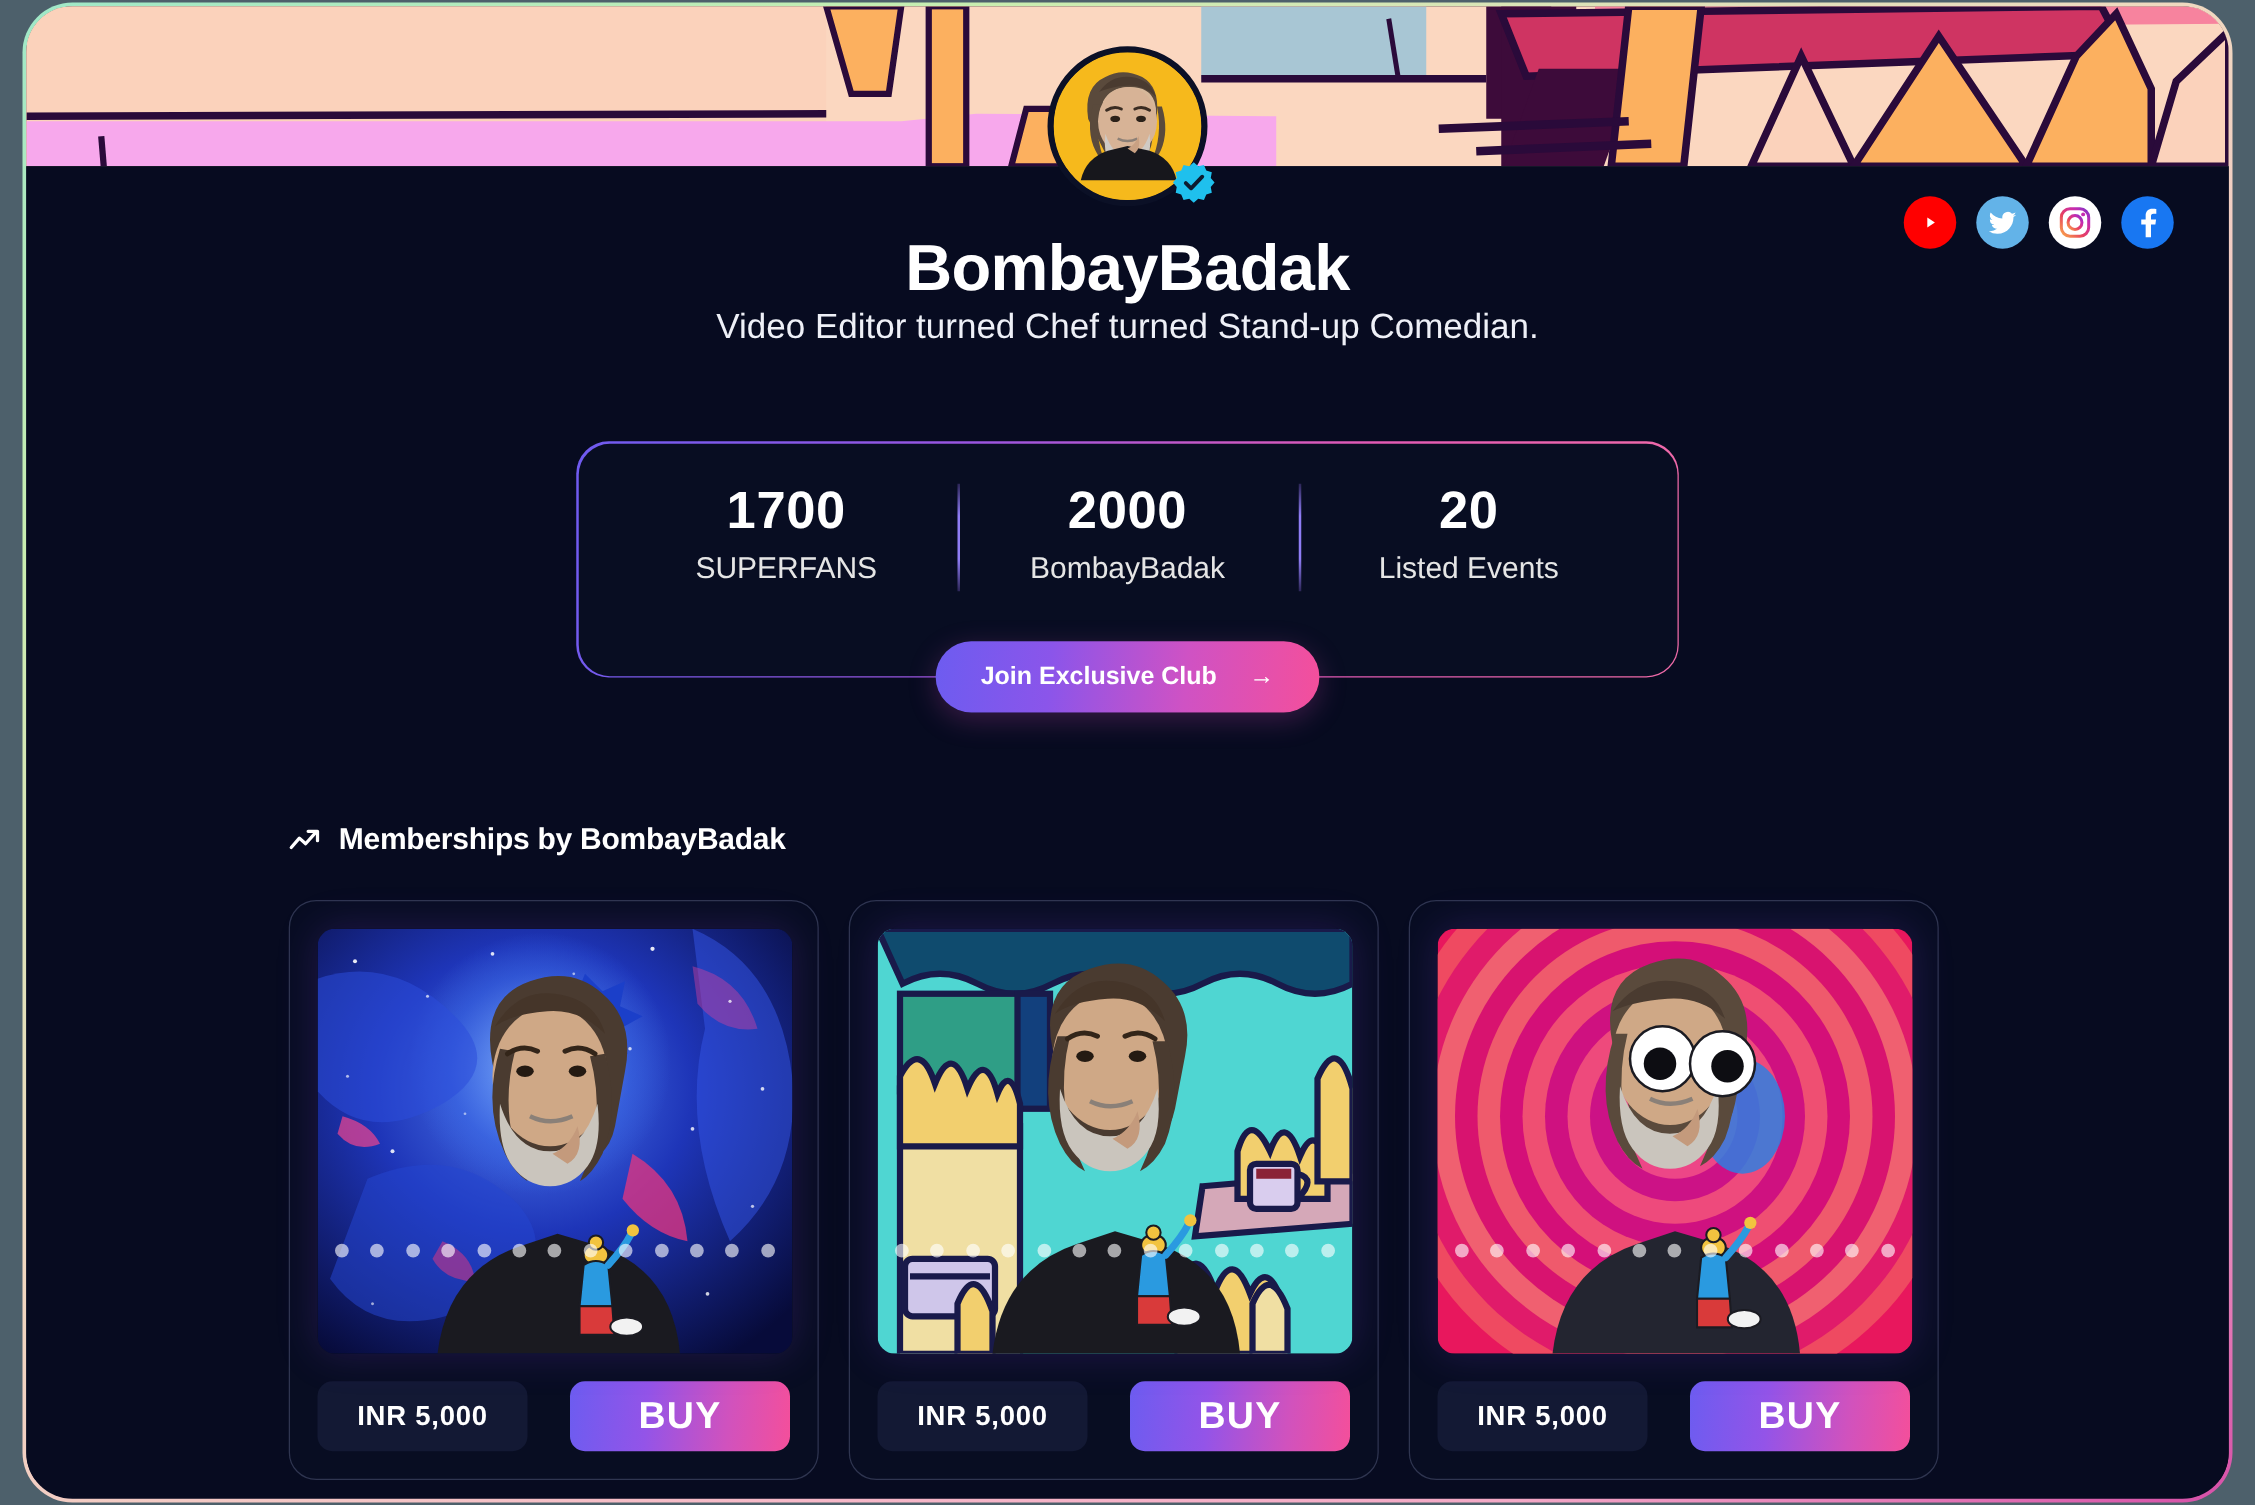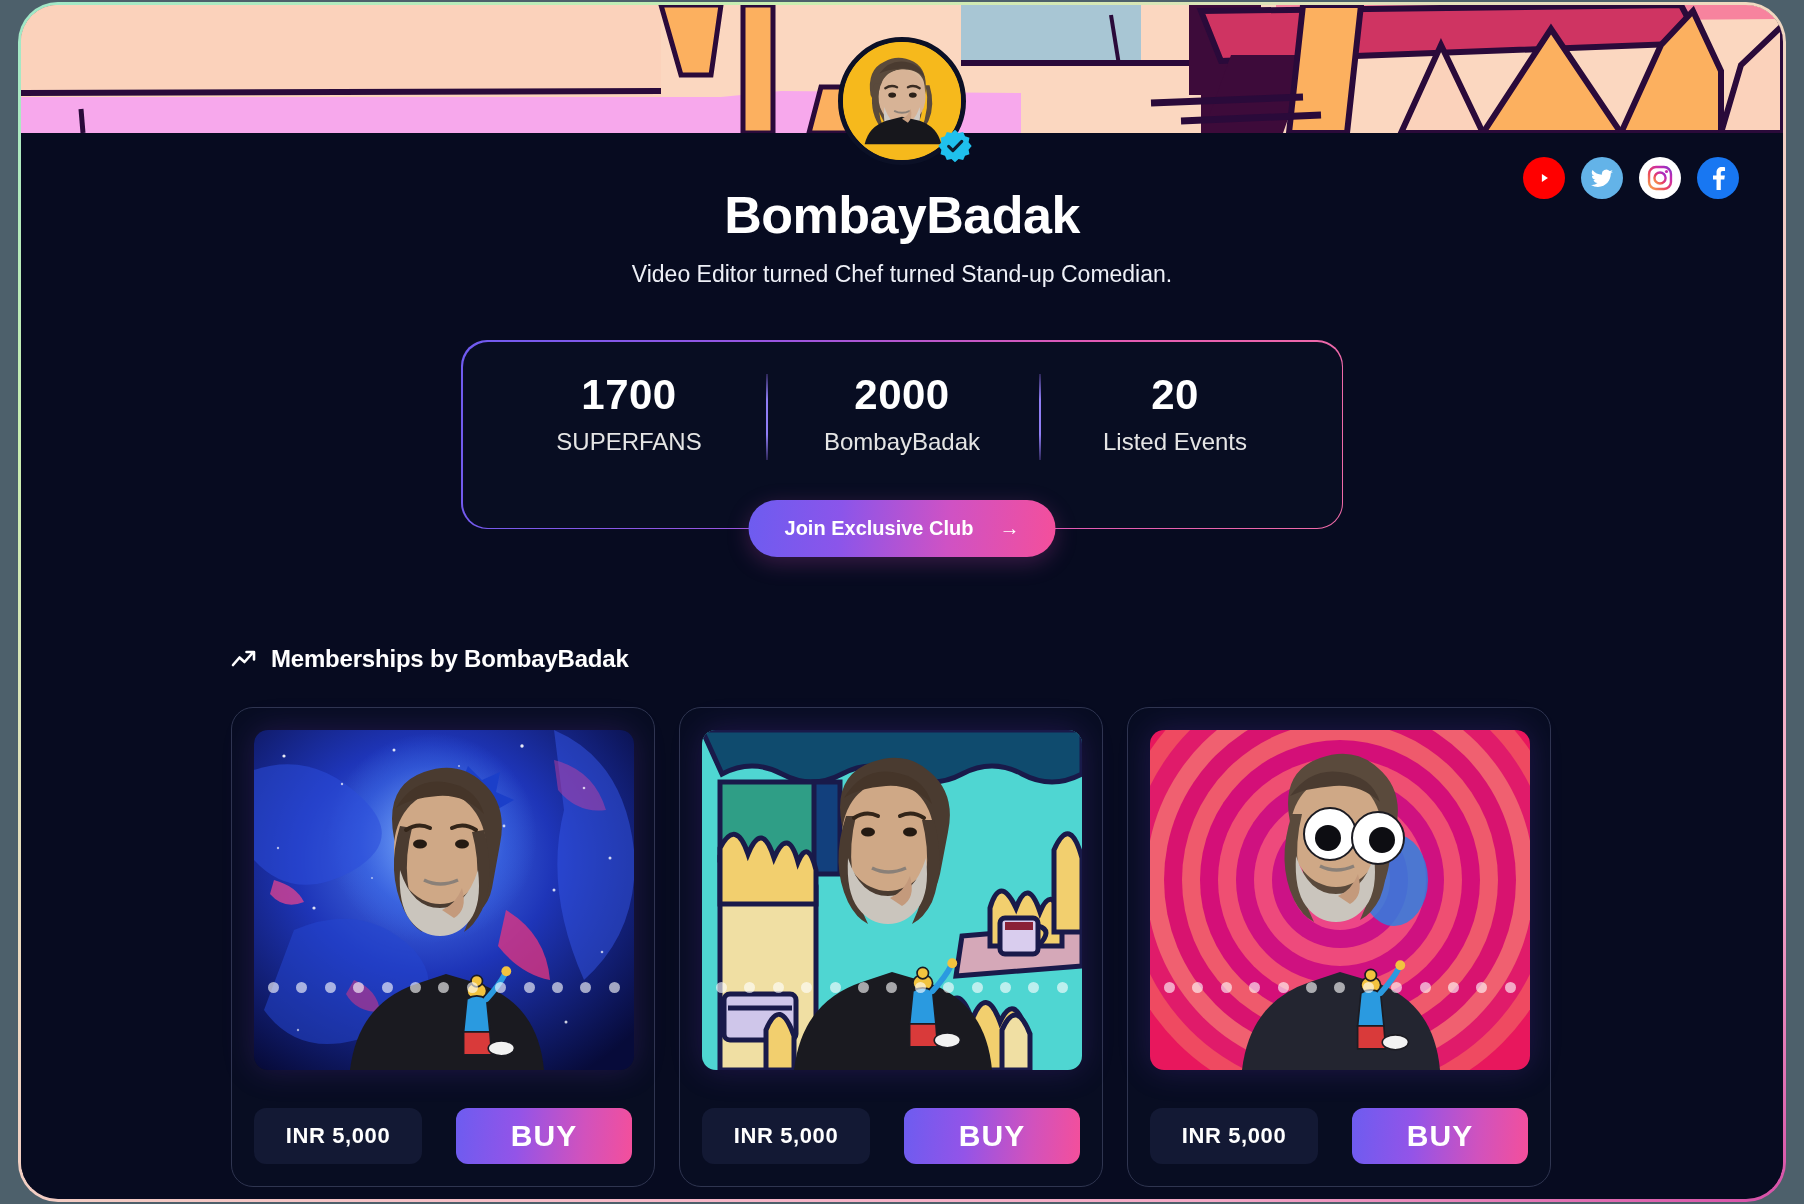--- a/index.html
+++ b/index.html
@@ -93,29 +93,28 @@
 
   
   .identity { text-align: center; padding-top: 52px; }
   .profile-name {
     font-size: 52px;
     font-weight: 800;
     letter-spacing: -0.5px;
     color: #ffffff;
   }
   .profile-tagline {
-    margin-top: 16px;
-    font-size: 23px;
+    font-size: 28px;
     font-weight: 400;
     color: #eef0f7;
   }
 
   
   .stats-outer {
-    margin: 52px auto 0;
+    margin: 76px auto 0;
     width: 882px;
     border-radius: 26px;
     padding: 1.5px;
     background: linear-gradient(100deg, #6f5bf0 0%, #9a55e0 35%, #e25ab4 70%, #f06ba8 100%);
     position: relative;
   }
   .stats-box {
     background: #080d22;
     border-radius: 25px;
     padding: 26px 30px 62px;
@@ -215,21 +214,21 @@
     justify-content: space-between;
     padding: 0 14px;
     z-index: 4;
   }
   .dot {
     width: 11px; height: 11px;
     border-radius: 50%;
     background: rgba(255,255,255,.62);
   }
   .card-actions {
-    margin-top: 38px;
+    margin-top: 22px;
     display: flex;
     gap: 34px;
     justify-content: flex-end;
   }
   .price-pill {
     flex: 0 0 168px;
     height: 56px;
     border-radius: 12px;
     background: #131934;
     color: #ffffff;

